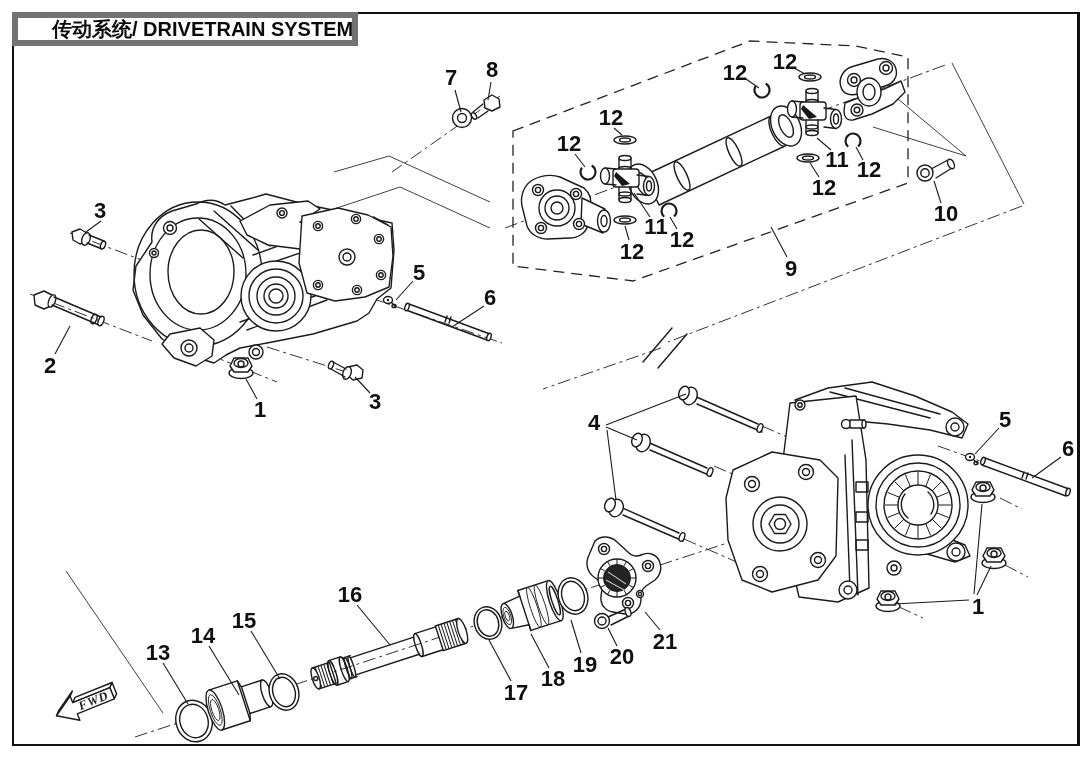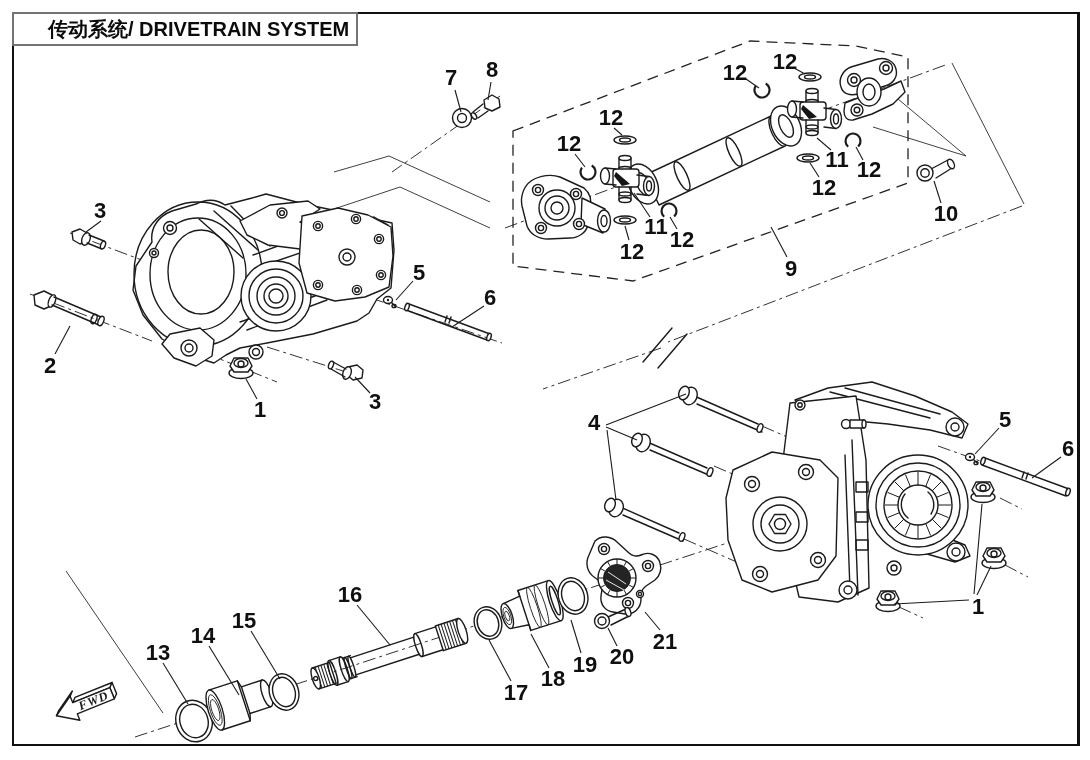--- a/index.html
+++ b/index.html
@@ -1,19 +1,19 @@
 <!DOCTYPE html>
 <html><head>
 <meta charset="utf-8">
 <style>
   html,body{margin:0;padding:0;background:#fff;}
   .page{position:relative;width:1090px;height:760px;background:#fff;overflow:hidden;
         font-family:"Liberation Sans",sans-serif;}
   .title-box{position:absolute;left:12px;top:12px;width:346px;height:34px;box-sizing:border-box;
-        border:2px solid #737373;background:#fff;display:flex;align-items:center;padding-left:34px;}
+        border:6px solid #737373;background:#fff;display:flex;align-items:center;padding-left:34px;}
   .title-box span{font:700 20px "Liberation Sans",sans-serif;color:#0b0b0b;letter-spacing:0px;white-space:nowrap;}
   svg{position:absolute;left:0;top:0;}
   .ln{fill:none;stroke:#1b1b1b;stroke-width:1.4;stroke-linecap:round;stroke-linejoin:round;}
   .w{fill:#ffffff;stroke:#1b1b1b;stroke-width:1.4;stroke-linecap:round;stroke-linejoin:round;}
   .thin{fill:none;stroke:#2a2a2a;stroke-width:0.9;}
   .cl{fill:none;stroke:#333;stroke-width:1;stroke-dasharray:13 4 3 4;}
   .dsh{fill:none;stroke:#222;stroke-width:1.3;stroke-dasharray:11 7;}
   .clip{fill:none;stroke:#1b1b1b;stroke-width:2.2;}
   .hatch{stroke:#1b1b1b;stroke-width:1;}
   .callout{font:700 22px "Liberation Sans",sans-serif;fill:#101010;text-anchor:middle;}

